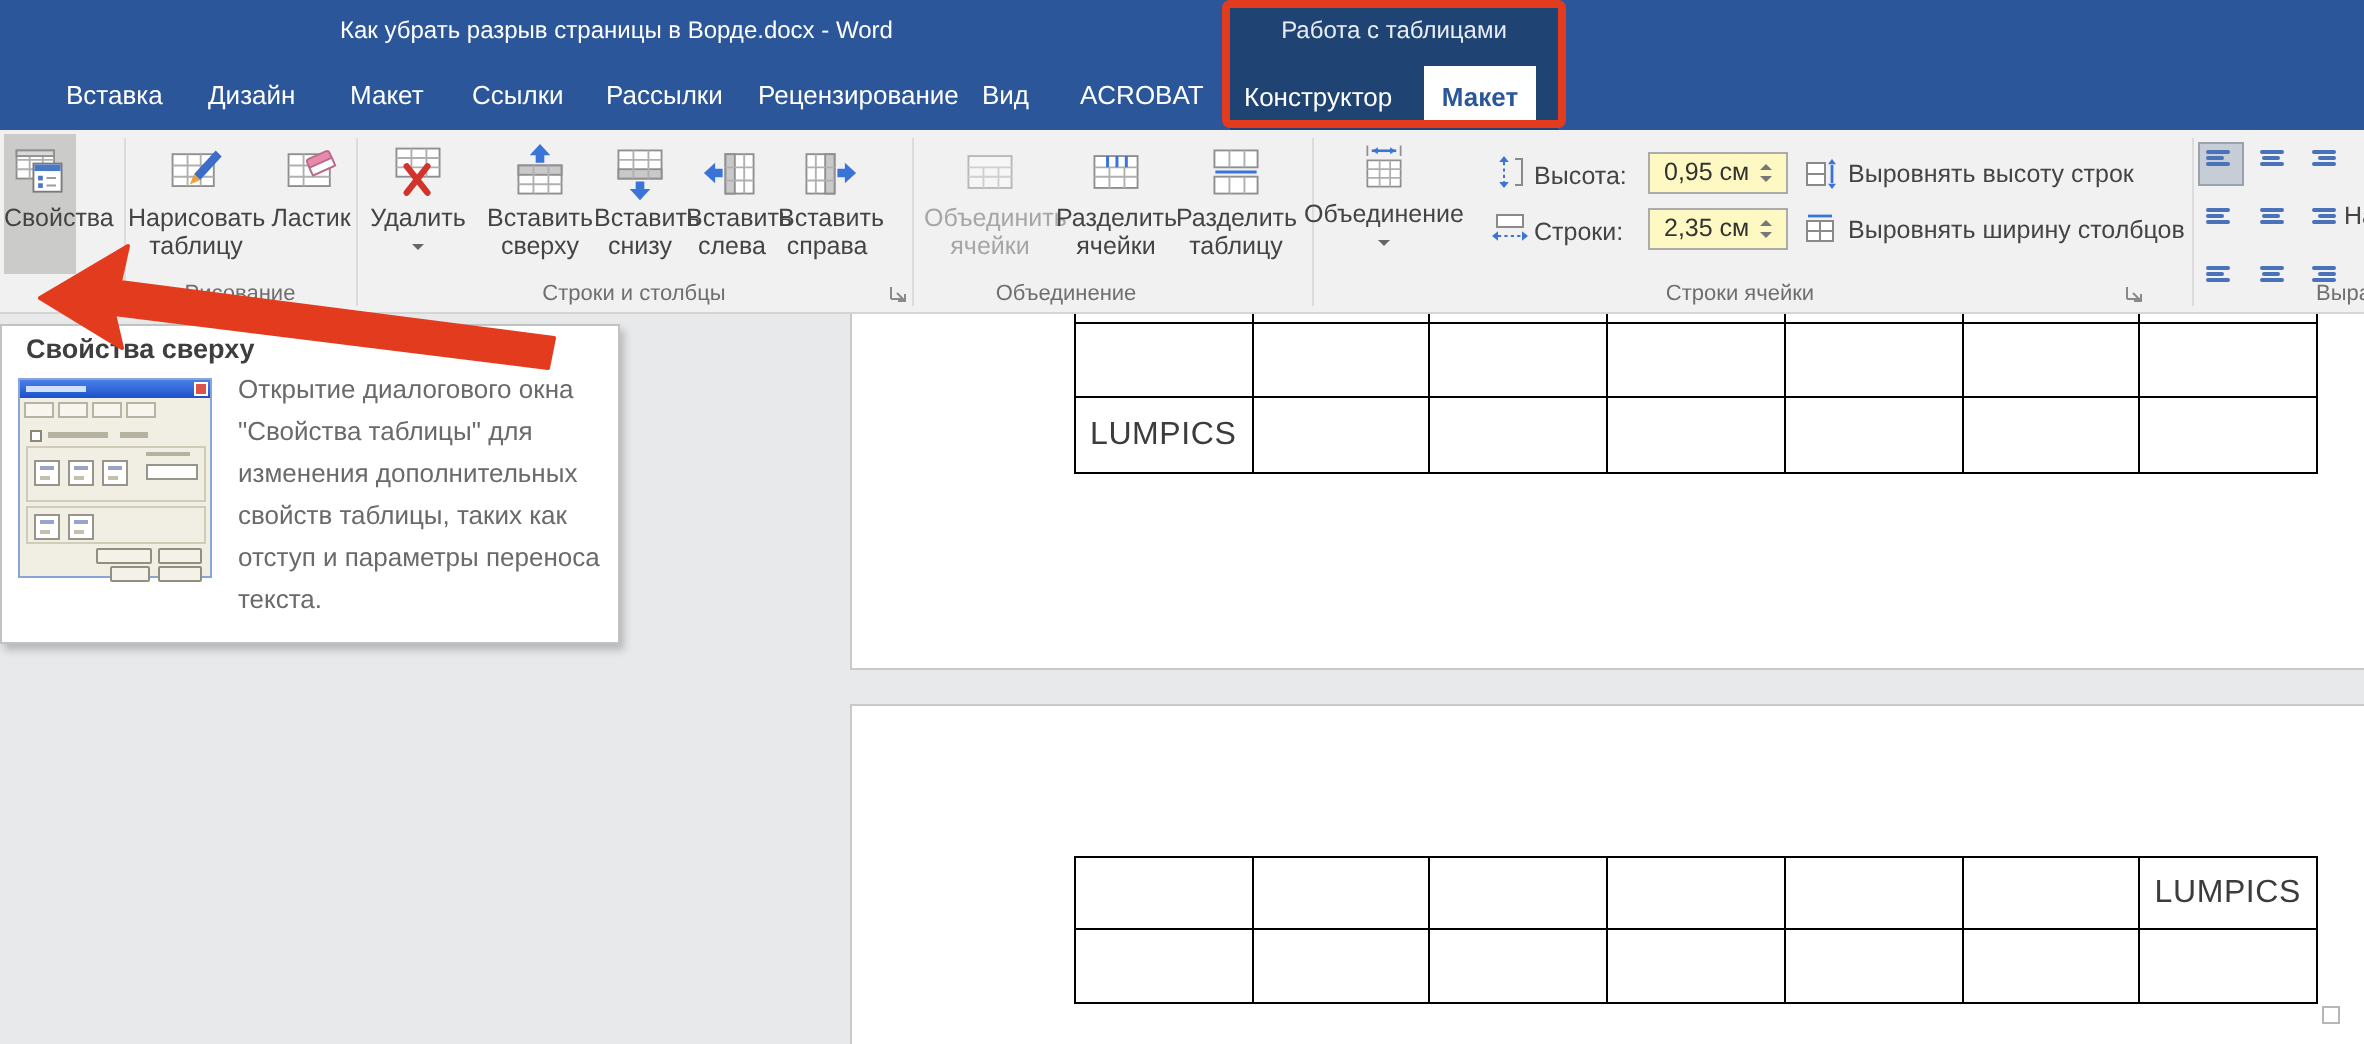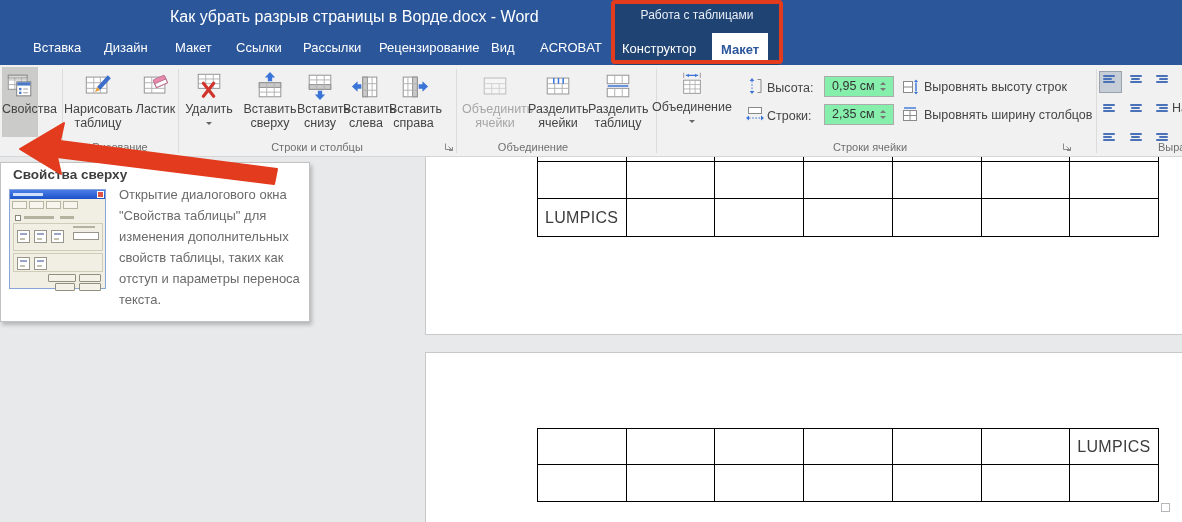--- a/index.html
+++ b/index.html
@@ -3,21 +3,21 @@
 <meta charset="utf-8">
 <style>
   * { margin:0; padding:0; box-sizing:border-box; }
   html,body { background:#999; }
   #app {
     position:relative; width:1182px; height:522px; overflow:hidden;
     font-family:"Liberation Sans", sans-serif; background:#e8e9ea;
   }
   
   .titlebar { position:absolute; left:0; top:0; width:1182px; height:30px; background:#2b579a; }
-  .doc-title { position:absolute; left:170px; top:8px; font-size:16px; color:#fff; }
+  .doc-title { position:absolute; left:170px; top:8px; font-size:12px; color:#fff; }
   .tabrow { position:absolute; left:0; top:30px; width:1182px; height:35px; background:#2b579a; }
   .mtab { position:absolute; top:10px; color:#fff; font-size:13px; cursor:default; }
   .context-block { position:absolute; left:615px; top:0; width:164px; height:65px; background:#1f4372; }
   .context-label { position:absolute; left:615px; top:8px; width:164px; text-align:center; font-size:12px; color:#e9eef6; }
   .ctx-design { position:absolute; left:622px; top:41px; font-size:13px; color:#fff; }
   .ctx-layout-tab { position:absolute; left:712px; top:33px; width:56px; height:31px; background:#fff; text-align:center; line-height:31px; }
   .ctx-layout-tab span { font-size:13px; font-weight:bold; color:#2b579a; }
   .tellme { position:absolute; left:790px; top:40px; display:flex; align-items:center; gap:7px; }
   .tellme span { font-size:13px; color:#c5d7ef; }
   .redrect { position:absolute; left:611px; top:0px; width:172px; height:64px; border:4px solid #e23b1e; border-radius:4px; z-index:65; pointer-events:none; }
@@ -26,21 +26,21 @@
   .rdiv { position:absolute; top:4px; height:84px; width:1px; background:#dcdcdc; }
   .rbtn { position:absolute; top:2px; height:70px; text-align:center; font-size:12.5px; color:#444; cursor:default; }
   .rbtn svg.ic { display:block; margin:4px auto 2px; }
   .lbl { line-height:13.5px; }
   .sel { background:#cbcbca; }
   .dis { color:#a6a6a6; }
   .caret { display:inline-block; width:0; height:0; border:3.5px solid transparent; border-top-color:#666; margin-top:3px; }
   .glabel { position:absolute; top:76px; font-size:11px; color:#6f6f6f; text-align:center; white-space:nowrap; }
   .launcher { position:absolute; top:77px; width:11px; height:11px; }
   .fieldlab { position:absolute; font-size:12.5px; color:#444; }
-  .field { position:absolute; width:70px; height:21px; background:#86efac; border:1px solid #ababab; font-size:12.5px; color:#333; line-height:19px; padding-left:7px; }
+  .field { position:absolute; width:70px; height:21px; background:#fef9c3; border:1px solid #ababab; font-size:12.5px; color:#333; line-height:19px; padding-left:7px; }
   .spin { position:absolute; right:4px; top:2px; width:9px; }
   .spin i { display:block; width:0; height:0; border:3.5px solid transparent; }
   .spin .up { border-bottom-color:#777; margin-bottom:3px; }
   .spin .dn { border-top-color:#777; }
   .distbtn { position:absolute; height:20px; display:flex; align-items:center; gap:6px; font-size:12.5px; color:#444; }
   .abtn { position:absolute; width:21px; height:20px; padding:2.5px 3px; display:flex; flex-direction:column; }
   .abtn i { height:2px; background:#4a72b8; border-radius:1px; }
   .abtn.on { background:#c7cdd6; outline:1px solid #9aa2ad; }
   .clip-n { position:absolute; left:1172px; top:36px; width:11px; overflow:hidden; white-space:nowrap; font-size:12.5px; color:#444; }
   

